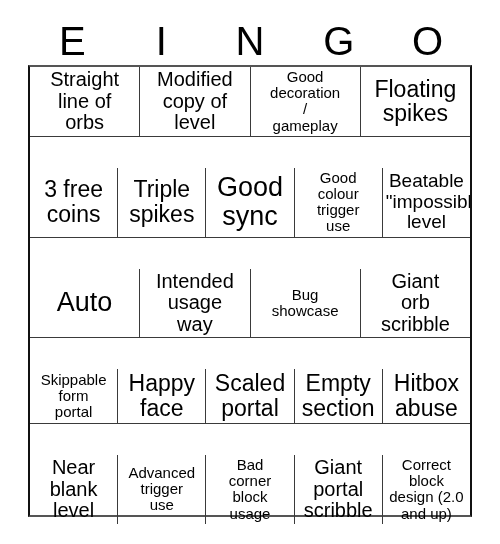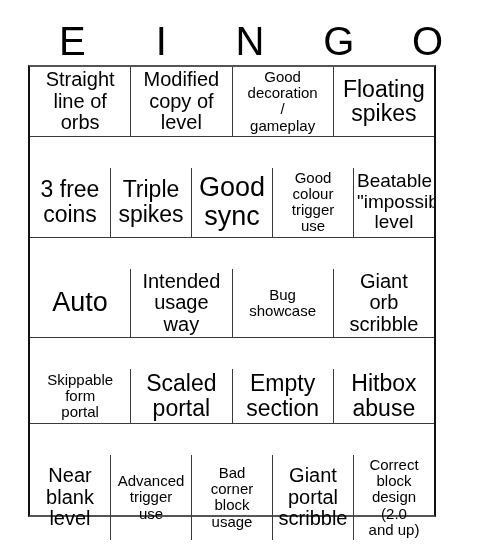--- a/index.html
+++ b/index.html
@@ -43,21 +43,21 @@
     letter-spacing: 0;
     color: #000000;
     user-select: none;
   }
 
   
   #grid {
     position: absolute;
     left: 28px;
     top: 65px;
-    width: 408px;
+    width: 444px;
     height: 452px;
     box-sizing: border-box;
     border-top: 2px solid #555555;
     border-left: 2px solid #111111;
     border-right: 2px solid #111111;
     border-bottom: 2px solid #555555;
     display: flex;
     flex-direction: column;
     background: #ffffff;
     gap: 31px;
@@ -187,20 +187,24 @@
         </div>
     </div>
 
     <div class="grid-row">
       <div class="cell">
           <span class="cell-text fs-sm">Skippable
 form
 portal</span>
         </div>
       <div class="cell">
+          <span class="cell-text fs-lg">Happy
+face</span>
+        </div>
+      <div class="cell">
           <span class="cell-text fs-lg">Scaled
 portal</span>
         </div>
       <div class="cell">
           <span class="cell-text fs-lg">Empty
 section</span>
         </div>
       <div class="cell">
           <span class="cell-text fs-lg">Hitbox
 abuse</span>

